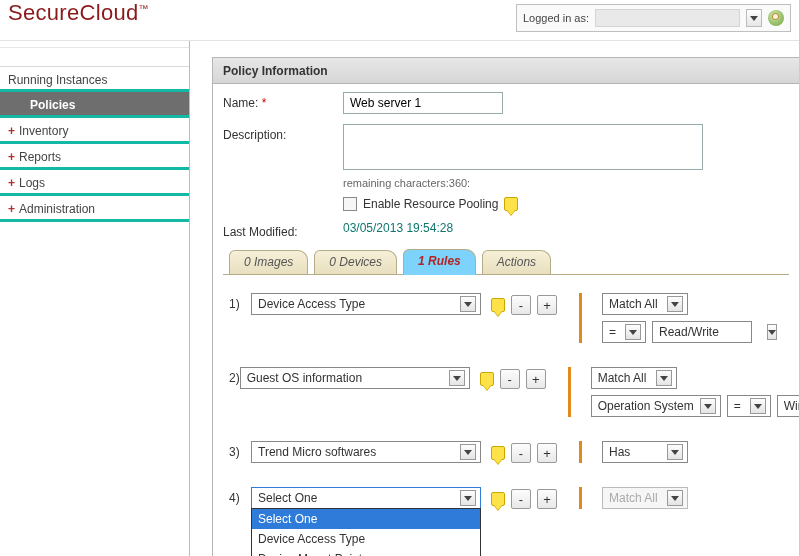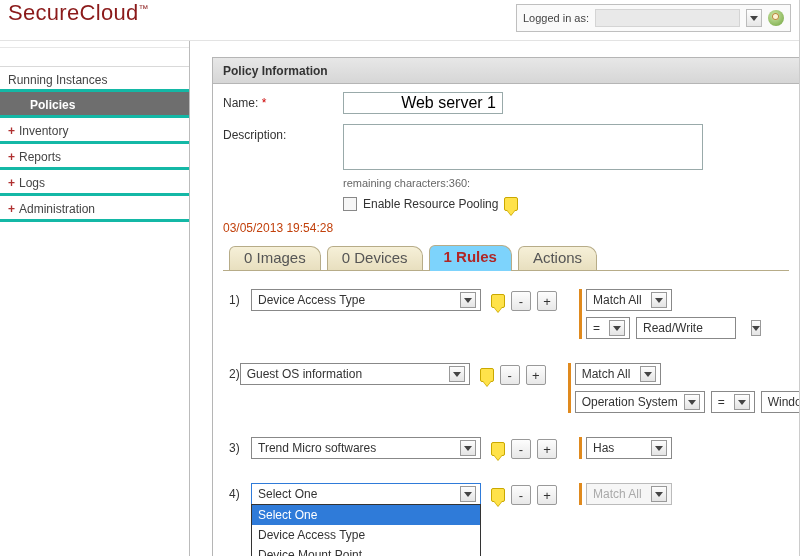--- a/index.html
+++ b/index.html
@@ -27,50 +27,50 @@
   .side-item.first { border-top:1px solid #d9d9d9; margin-top:18px;}
   .sidebar .mini-line { height:1px; background:#e7e7e7; margin-top:6px; }
 
   .main { flex:1; position:relative; }
   .main-inner { position:absolute; left:22px; right:0; top:16px; bottom:0; border:1px solid #b5b5b5; border-right:none; border-bottom:none; background:#fff; }
   .section-title { height:26px; line-height:26px; background:linear-gradient(#e7e7e7,#d6d6d6); border-bottom:1px solid #b5b5b5; padding:0 10px; font-weight:bold; color:#333; font-size:12px;}
   .form-area { padding:8px 10px 4px 10px; }
   .form-row { display:flex; align-items:flex-start; margin-bottom:10px; }
   .form-row .flabel { width:120px; padding-top:4px; color:#333; }
   .req { color:#c00; }
-  .tinput { width:160px; height:22px; border:1px solid #9aa; padding:2px 6px; font-size:16px;text-align:right;}
+  .tinput { width:160px; height:22px; border:1px solid #9aa; padding:2px 6px; font-size:12px;}
   .tarea { width:360px; height:46px; border:1px solid #9aa; resize:none; background:#fff; }
   .remain { font-size:11px; color:#666; margin:4px 0 8px 0;}
   .chk-row { display:flex; align-items:center; gap:6px; }
   .chk { width:14px; height:14px; border:1px solid #888; background:#f6f6f6; }
   .hint { width:14px; height:14px; background:#ffe24a; border:1px solid #caa800; position:relative; border-radius:2px;}
   .hint::after { content:""; position:absolute; width:0;height:0; border-left:4px solid transparent;border-right:4px solid transparent;border-top:5px solid #ffe24a; bottom:-5px; left:2px; filter:drop-shadow(0 1px 0 #caa800);}
-  .modval { color:#c2410c;text-align:right; }
+  .modval { color:#0f766e;text-align:right; }
 
   
   .tabs { position:relative; height:26px; margin:8px 0 0 0; border-bottom:1px solid #b7ac88; padding-left:6px; display:flex; gap:6px; align-items:flex-end;}
-  .tab { height:24px; line-height:22px; padding:0 14px; border:1px solid #b7ac88; border-bottom:none; border-top-left-radius:6px; border-top-right-radius:10px; background:linear-gradient(#f6f0d8,#e8dfbf); color:#555; cursor:pointer; position:relative; font-size:15px;}
+  .tab { height:24px; line-height:22px; padding:0 14px; border:1px solid #b7ac88; border-bottom:none; border-top-left-radius:6px; border-top-right-radius:10px; background:linear-gradient(#f6f0d8,#e8dfbf); color:#555; cursor:pointer; position:relative; font-size:12px;font-style:italic;}
   .tab.active { background:#7dd3fc; color:#b02626; font-weight:bold; height:26px; top:1px; }
   
   
   .rules { padding:18px 10px 0 6px; }
   .rule-row { display:flex; align-items:flex-start; margin-bottom:24px; }
   .rule-num { width:22px; padding-top:4px; color:#333; }
   .rule-select { position:relative; }
   .sel { height:22px; border:1px solid #888; background:#fff; display:flex; align-items:center; justify-content:space-between; padding:0 4px 0 6px; cursor:pointer; font-size:12px;}
   .sel .arrow-btn { width:16px; height:16px; border:1px solid #999; background:linear-gradient(#fdfdfd,#e4e4e4); display:flex; align-items:center; justify-content:center; }
   .w230 { width:230px; }
   .w96  { width:86px; }
   .w40  { width:44px; }
   .w120 { width:130px; }
   .w100 { width:100px;gap:48px; }
   .w74  { width:78px; }
   .rule-icons { display:flex; align-items:center; gap:6px; padding:2px 0 0 10px;}
   .sq-btn { width:20px; height:20px; border:1px solid #999; background:linear-gradient(#fdfdfd,#e8e8e8); display:flex; align-items:center; justify-content:center; cursor:pointer; font-size:13px; color:#333; border-radius:2px;}
-  .match-block { margin-left:22px; padding-left:4px; border-left:3px solid #e08a1e; display:flex; flex-direction:column; gap:6px;}
+  .match-block { margin-left:22px; padding-left:20px; border-left:3px solid #e08a1e; display:flex; flex-direction:column; gap:6px;}
   .match-line { display:flex; gap:6px; align-items:center; }
   .sel.disabled { color:#aaa; border-color:#bbb; background:#f6f6f6; }
 
   
   .dropdown-open { position:absolute; top:21px; left:0; width:230px; border:1px solid #333; background:#fff; z-index:10;}
   .dropdown-open .opt { height:20px; line-height:20px; padding:0 6px; font-size:12px; cursor:pointer;}
   .dropdown-open .opt.hl { background:#2f7bd9; color:#fff; }
 </style>
 </head>
 <body>
@@ -118,20 +118,21 @@
             <textarea class="tarea" style=""></textarea>
             <div class="remain">remaining characters:360:</div>
             <div class="chk-row">
               <div class="chk"></div>
               <span>Enable Resource Pooling</span>
               <div class="hint"></div>
             </div>
           </div>
         </div>
         <div class="form-row">
+          <div class="flabel">Last Modified:</div>
           <div class="modval">03/05/2013 19:54:28</div>
         </div>
 
         <div class="tabs">
           <div class="tab"><span>0 Images</span></div>
           <div class="tab"><span>0 Devices</span></div>
           <div class="tab active"><span>1 Rules</span></div>
           <div class="tab"><span>Actions</span></div>
         </div>
 

